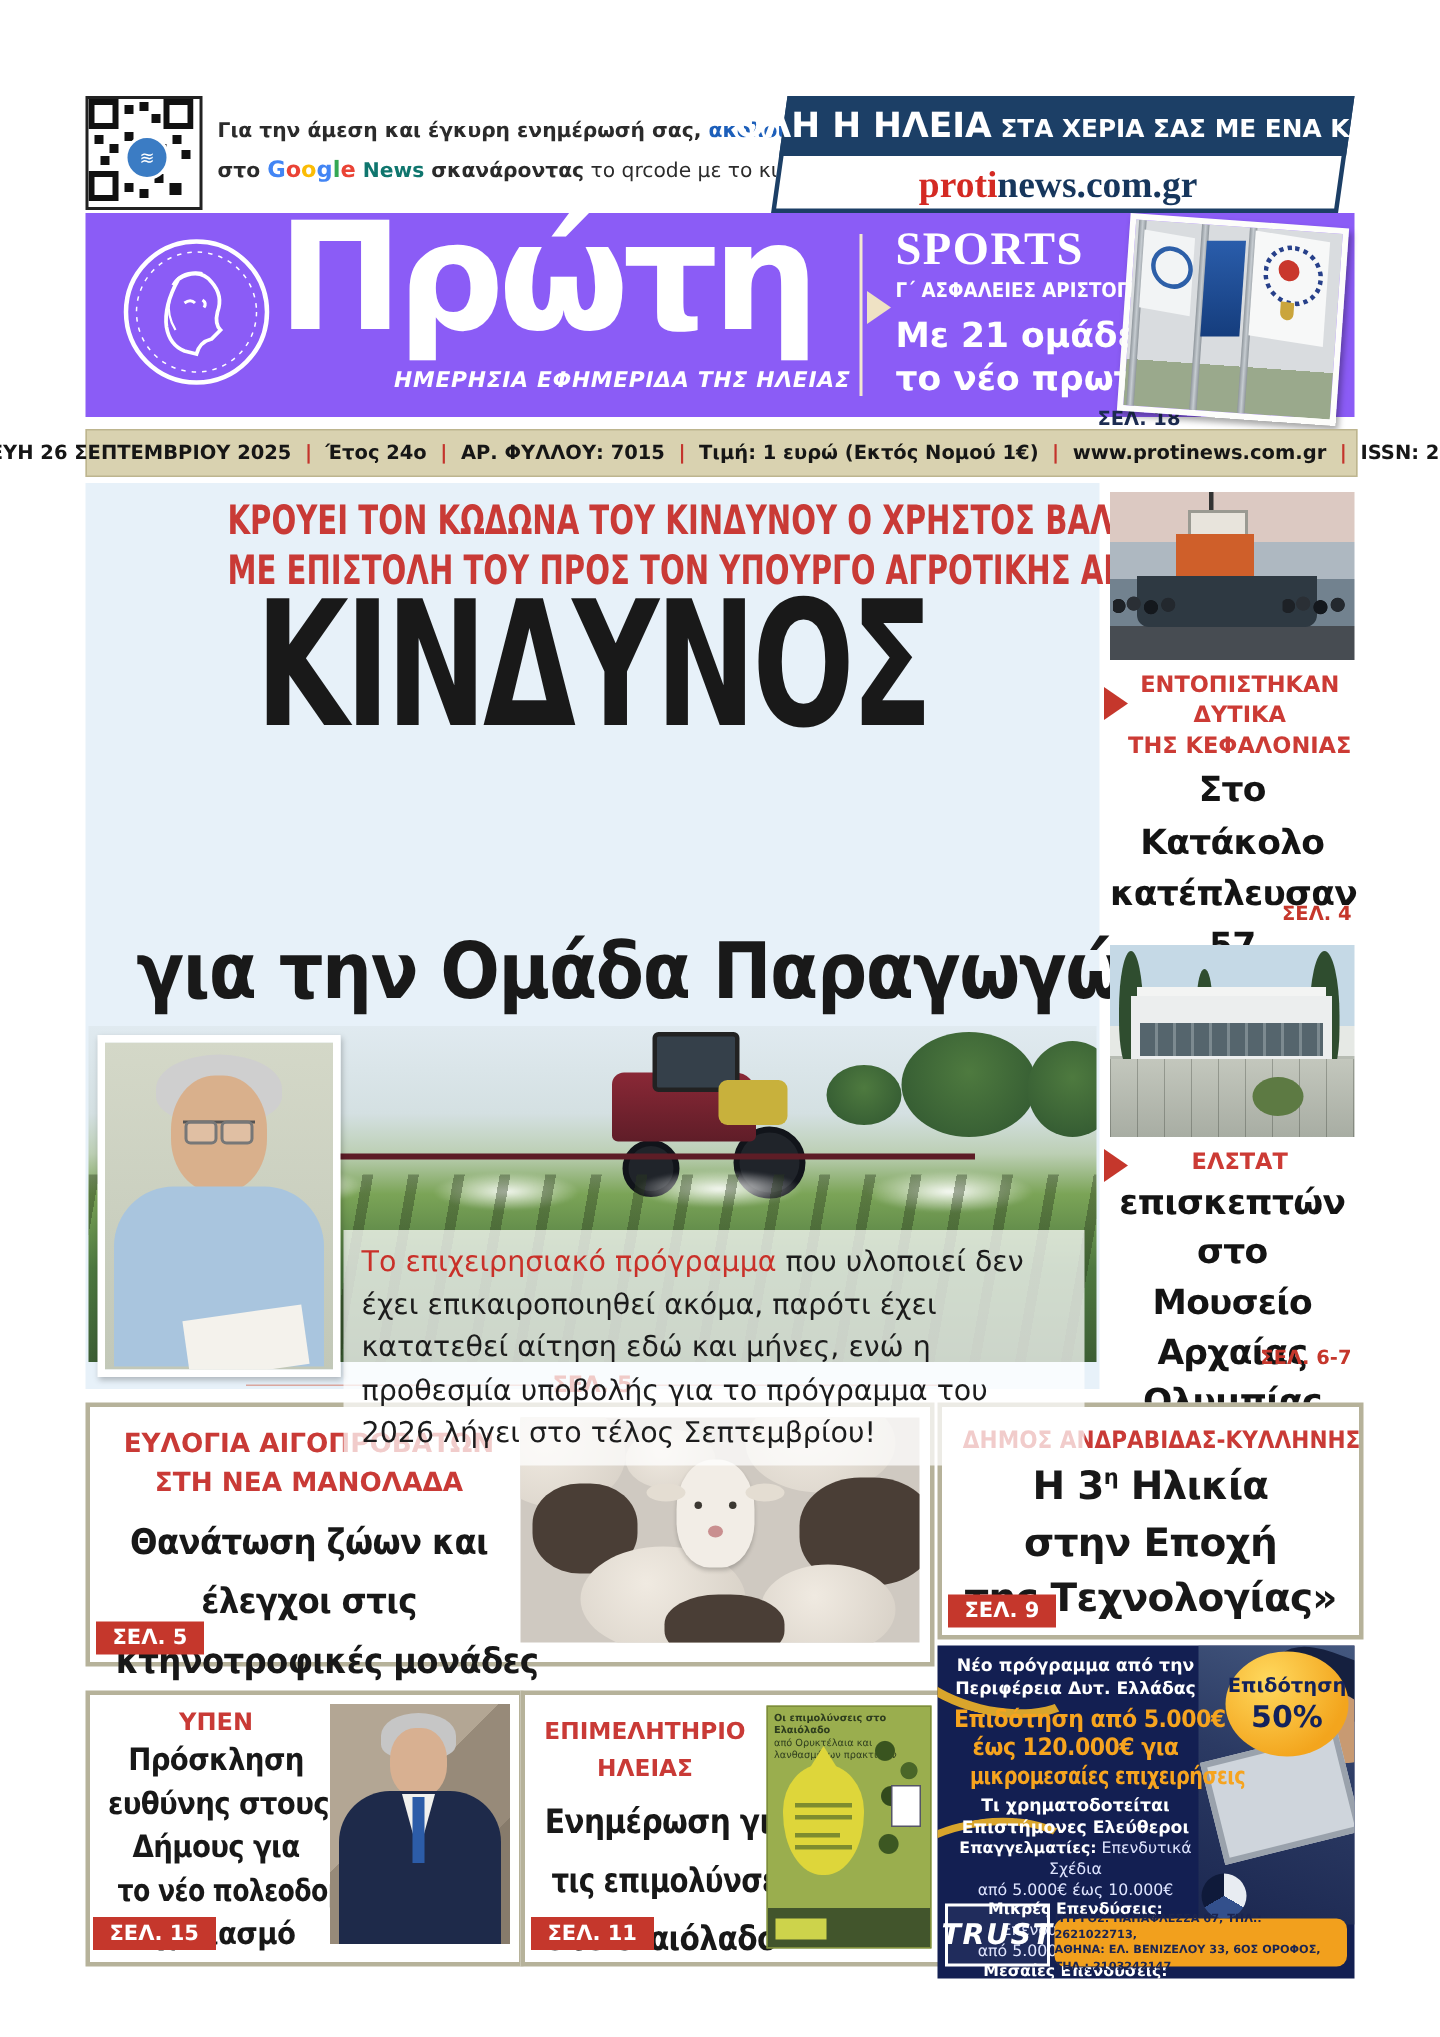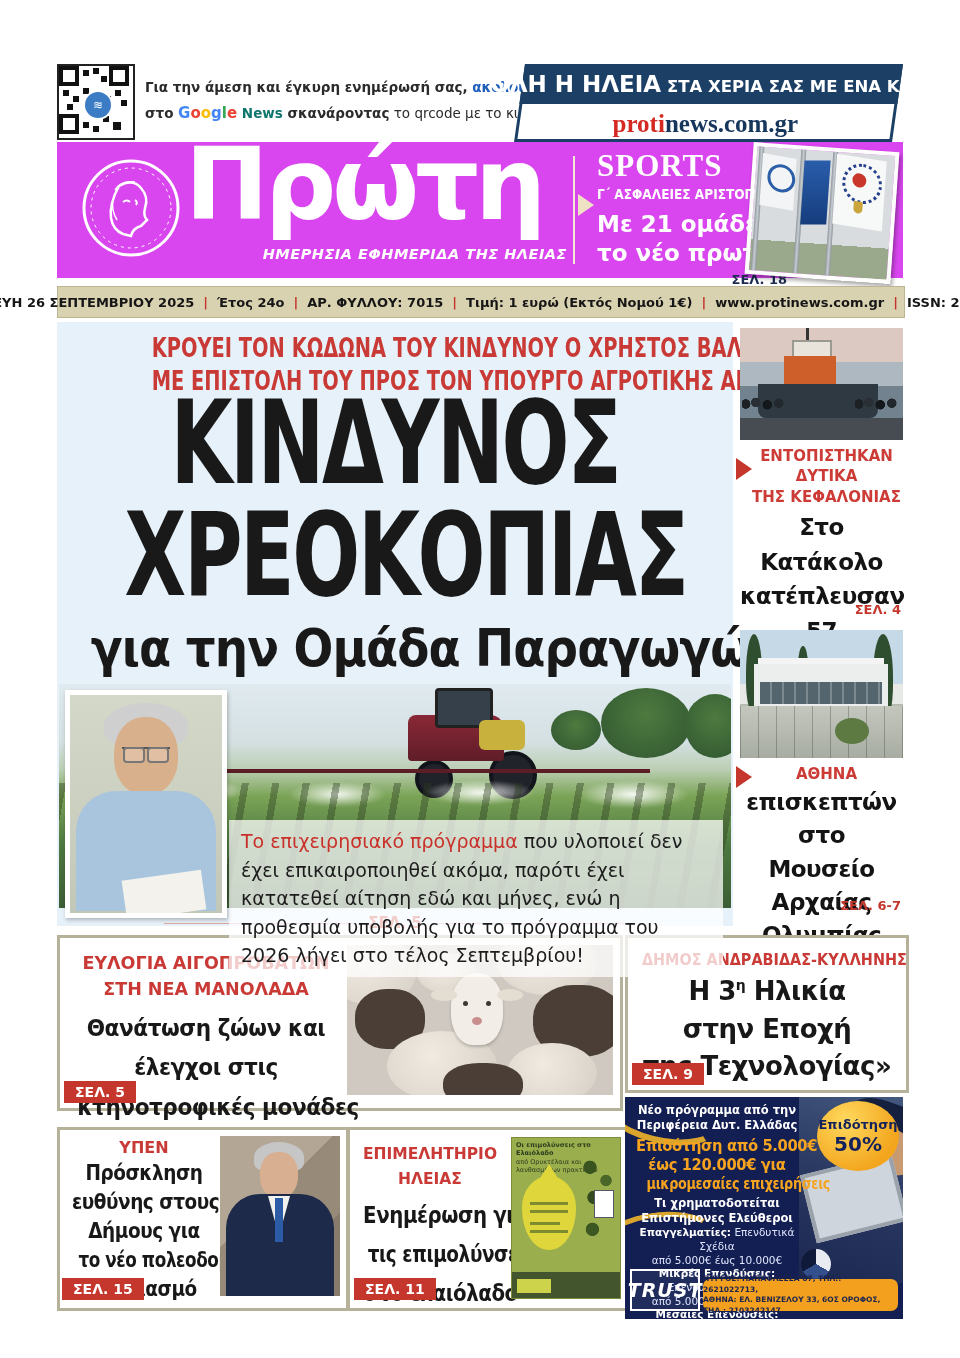--- a/index.html
+++ b/index.html
@@ -17,21 +17,21 @@
   .promo-link{color:#1d5fba;}
   .promo-news{color:#0f766e;font-weight:bold;}
   .banner-right{right:0;top:0;width:372px;height:72px;transform:skewX(-8deg);transform-origin:100% 0;background:#fff;border:3px solid #1c3f66;}
   .banner-navy{position:absolute;left:-3px;right:-3px;top:-3px;height:40px;background:#1c3f66;color:#fff;display:flex;align-items:center;justify-content:center;}
   .banner-navy-inner{transform:skewX(8deg);white-space:nowrap;}
   .banner-site{position:absolute;left:0;right:0;bottom:0;height:31px;display:flex;align-items:center;justify-content:center;font-family:"Liberation Serif","DejaVu Serif",serif;font-weight:bold;font-size:25px;}
   .banner-site-inner{transform:skewX(8deg);}
   .site-red{color:#d42a23;}
   .site-dark{color:#16365c;}
   
-  #masthead{left:57px;top:142px;width:846px;height:136px;background:#d946ef;}
+  #masthead{left:57px;top:142px;width:846px;height:136px;background:#8b5cf6;}
   .coin{left:22px;top:14px;}
   .mh-title{left:128px;top:-12px;color:#fff;font-size:100px;font-weight:bold;letter-spacing:-4px;line-height:1.1;}
   .mh-sub{left:150px;top:104px;width:360px;text-align:right;color:#fff;font-size:14.5px;font-weight:bold;font-style:italic;letter-spacing:.5px;}
   .mh-divider{left:516px;top:14px;bottom:14px;width:2px;background:#f3e8d0;}
   .tri-cream{width:0;height:0;border-left:16px solid #efe2c4;border-top:11px solid transparent;border-bottom:11px solid transparent;}
   .sports-block{left:540px;top:6px;width:190px;height:124px;color:#fff;}
   .sports-title{font-family:"Liberation Serif","DejaVu Serif",serif;font-weight:bold;font-size:31px;letter-spacing:1px;}
   .sports-kicker{font-size:13.5px;font-weight:bold;margin-top:2px;}
   .sports-line{font-size:23px;font-weight:bold;line-height:1.25;}
   .sports-page{color:#1c2c52;font-size:13px;font-weight:bold;text-align:right;margin-top:4px;}
@@ -251,23 +251,20 @@
 <div id="lead" class="abs">
   <div class="lead-kicker abs ctr" style="top:10px;">
       <span class="sqz nowrap" style="transform:scaleX(.72);">ΚΡΟΥΕΙ ΤΟΝ ΚΩΔΩΝΑ ΤΟΥ ΚΙΝΔΥΝΟΥ Ο ΧΡΗΣΤΟΣ ΒΑΛΙΑΝΑΤΟΣ</span>
     </div>
   <div class="lead-kicker abs ctr" style="top:43px;">
       <span class="sqz nowrap" style="transform:scaleX(.72);">ΜΕ ΕΠΙΣΤΟΛΗ ΤΟΥ ΠΡΟΣ ΤΟΝ ΥΠΟΥΡΓΟ ΑΓΡΟΤΙΚΗΣ ΑΝΑΠΤΥΞΗΣ</span>
     </div>
   <div class="lead-h abs ctr" style="top:72px;">
       <span class="sqz nowrap" style="transform:scale(.8,1.16);">ΚΙΝΔΥΝΟΣ</span>
     </div>
-  <div class="lead-h abs ctr" style="top:184px;">
-      <span class="sqz nowrap" style="transform:scale(.8,1.16);">ΧΡΕΟΚΟΠΙΑΣ</span>
-    </div>
   <div class="lead-sub abs ctr" style="top:296px;">
       <span class="sqz nowrap" style="transform:scaleX(.9);">για την Ομάδα Παραγωγών</span>
     </div>
 
   <div class="lead-photo abs">
     <div class="tree" style="right:40px;top:4px;width:90px;height:70px;"></div>
     <div class="tree" style="right:130px;top:26px;width:50px;height:40px;"></div>
     <div class="tree" style="right:-14px;top:10px;width:60px;height:64px;"></div>
     <div class="tr-wheel" style="left:53%;top:34%;width:30px;height:30px;"></div>
     <div class="tr-wheel" style="left:64%;top:30%;width:40px;height:40px;"></div>
@@ -324,21 +321,21 @@
   <div class="sb-photo museum abs">
     <div class="cypress" style="left:6px;"></div>
     <div class="cypress" style="right:10px;height:86px;width:20px;"></div>
     <div class="cypress" style="left:58px;top:16px;height:40px;width:10px;"></div>
     <div class="mus-bldg"></div>
     <div class="mus-glass"></div>
     <div class="pave"></div>
     <div class="bush"></div>
   </div>
   <div class="tri-red abs" style="left:-4px;top:444px;"></div>
-  <div class="sb-kicker abs" style="top:442px;">ΑΘΗΝΑ</div>
+  <div class="sb-kicker abs" style="top:442px;">ΕΛΣΤΑΤ</div>
   <div class="sb-head abs" style="top:464px;line-height:1.45;">
     <div>επισκεπτών στο</div>
     <div>Μουσείο Αρχαίας</div>
     <div>Ολυμπίας</div>
   </div>
   <div class="sb-page abs" style="top:576px;">ΣΕΛ. 6-7</div>
 </div>
 
 <div id="boxA" class="abs story-box">
   <div class="txt abs">

